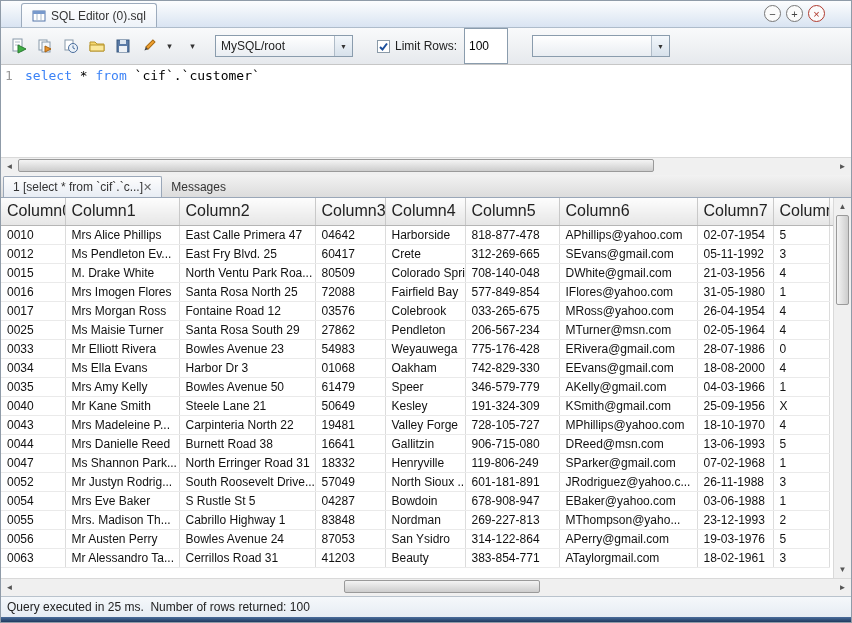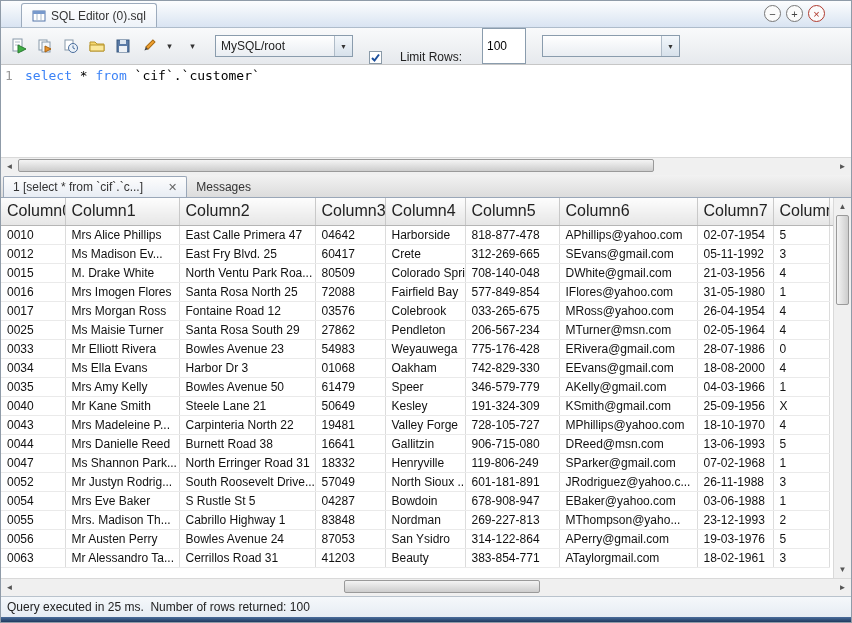--- a/index.html
+++ b/index.html
@@ -23,21 +23,21 @@
   .tool-btn{width:24px;height:24px;display:flex;align-items:center;justify-content:center;
     border:1px solid transparent;background:transparent;border-radius:2px;padding:0;}
   .drop-btn{width:13px;height:24px;display:flex;align-items:center;justify-content:center;border:none;
     background:transparent;font-size:9px;color:#333;padding:0;}
   .combo{width:138px;height:22px;box-sizing:border-box;border:1px solid #8a9cad;
     background:linear-gradient(#ffffff,#e9edf2);display:flex;align-items:center;margin:0 14px;}
   .combo-text{flex:1;padding:0 5px;white-space:nowrap;overflow:hidden;}
   .combo-arrow{width:17px;height:100%;border-left:1px solid #b0bcc8;
     background:linear-gradient(#f3f7fb,#d7e1eb);display:flex;align-items:center;justify-content:center;
     font-size:7px;color:#333;}
-  .check-wrap{display:flex;align-items:flex-end;gap:18px;margin:0 0;}
+  .check-wrap{display:flex;align-items:center;gap:5px;margin:0 8px;}
   .checkbox{width:13px;height:13px;box-sizing:border-box;border:1px solid #8a9aa8;background:#fff;
     display:flex;align-items:center;justify-content:center;}
   .limit-input{width:44px;height:36px;box-sizing:border-box;border:1px solid #8a9cad;padding:0 4px;
     font-family:"Liberation Sans",sans-serif;font-size:12px;margin-left:2px;}
 
   
   .editor{flex:0 0 92px;background:#fff;display:flex;font-family:"DejaVu Sans Mono",monospace;
     font-size:13px;overflow:hidden;}
   .gutter{width:14px;padding:3px 2px 0 4px;color:#999;}
   .code{padding:3px 0 0 4px;white-space:pre;color:#000;}
@@ -54,21 +54,21 @@
     border:1px solid #9a9a9a;border-radius:2px;box-sizing:border-box;}
   .scrollbar-v{width:17px;flex:0 0 17px;background:#f0f0f0;border-left:1px solid #d9d9d9;
     display:flex;flex-direction:column;}
   .sb-track-v{flex:1;position:relative;}
   .sb-thumb-v{position:absolute;top:0;left:2px;right:2px;height:26%;
     background:linear-gradient(90deg,#f4f4f4,#cdcdcd);border:1px solid #9a9a9a;border-radius:2px;box-sizing:border-box;}
 
   
   .res-tabbar{flex:0 0 22px;background:linear-gradient(#f2f2f2,#dcdcdc);display:flex;align-items:flex-end;
     padding-left:2px;border-bottom:1px solid #9aa7b8;}
-  .res-tab{height:21px;box-sizing:border-box;padding:0 9px;display:flex;align-items:center;gap:25px;color:#333;white-space:nowrap;}
+  .res-tab{height:21px;box-sizing:border-box;padding:0 9px;display:flex;align-items:center;gap:0;color:#333;white-space:nowrap;}
   .res-tab.active{background:linear-gradient(#fdfdfd,#e8edf4);border:1px solid #9aa7b8;border-bottom:none;border-radius:2px 2px 0 0;}
   .tab-close{color:#666;font-size:11px;line-height:1;}
 
   
   .grid-area{flex:1;display:flex;overflow:hidden;background:#fff;}
   .grid-viewport{flex:1;overflow:hidden;}
   table{border-collapse:collapse;table-layout:fixed;width:100%;}
   th{background:linear-gradient(#fdfdfd,#e6e6e6);border-right:1px solid #c9c9c9;border-bottom:1px solid #b5b5b5;
     font-weight:normal;text-align:left;padding:3px 6px;height:27px;box-sizing:border-box;font-size:16px;color:#222;
     white-space:nowrap;overflow:hidden;margin-top:12px;}
@@ -233,21 +233,21 @@
               <td>04642</td>
               <td>Harborside</td>
               <td>818-877-478</td>
               <td>APhillips@yahoo.com</td>
               <td>02-07-1954</td>
               <td>5</td>
               <td class="filler"></td>
             </tr>
             <tr>
               <td>0012</td>
-              <td>Ms Madison Ev...</td>
+              <td>Ms Pendleton Ev...</td>
               <td>East Fry Blvd. 25</td>
               <td>60417</td>
               <td>Crete</td>
               <td>312-269-665</td>
               <td>SEvans@gmail.com</td>
               <td>05-11-1992</td>
               <td>3</td>
               <td class="filler"></td>
             </tr>
             <tr>

